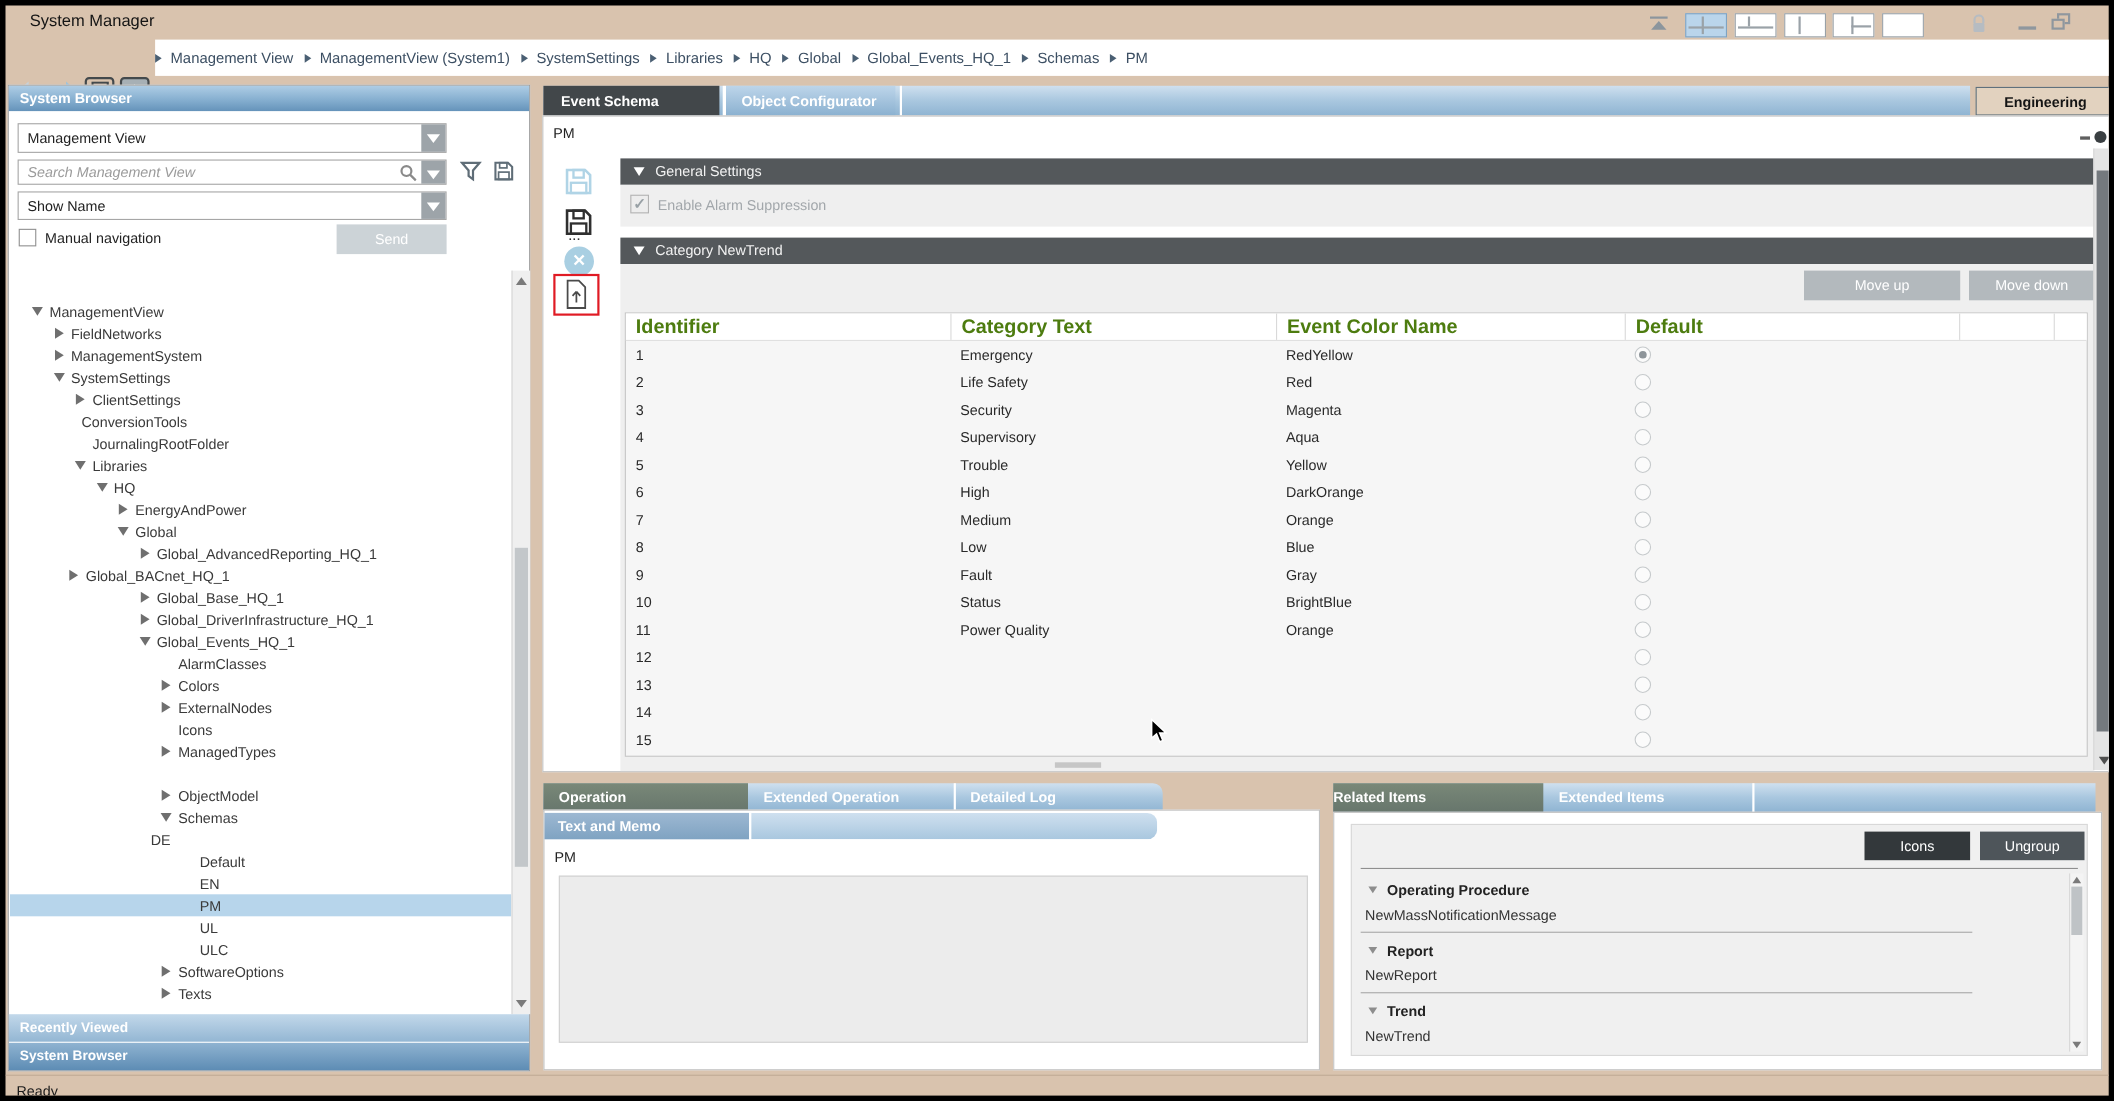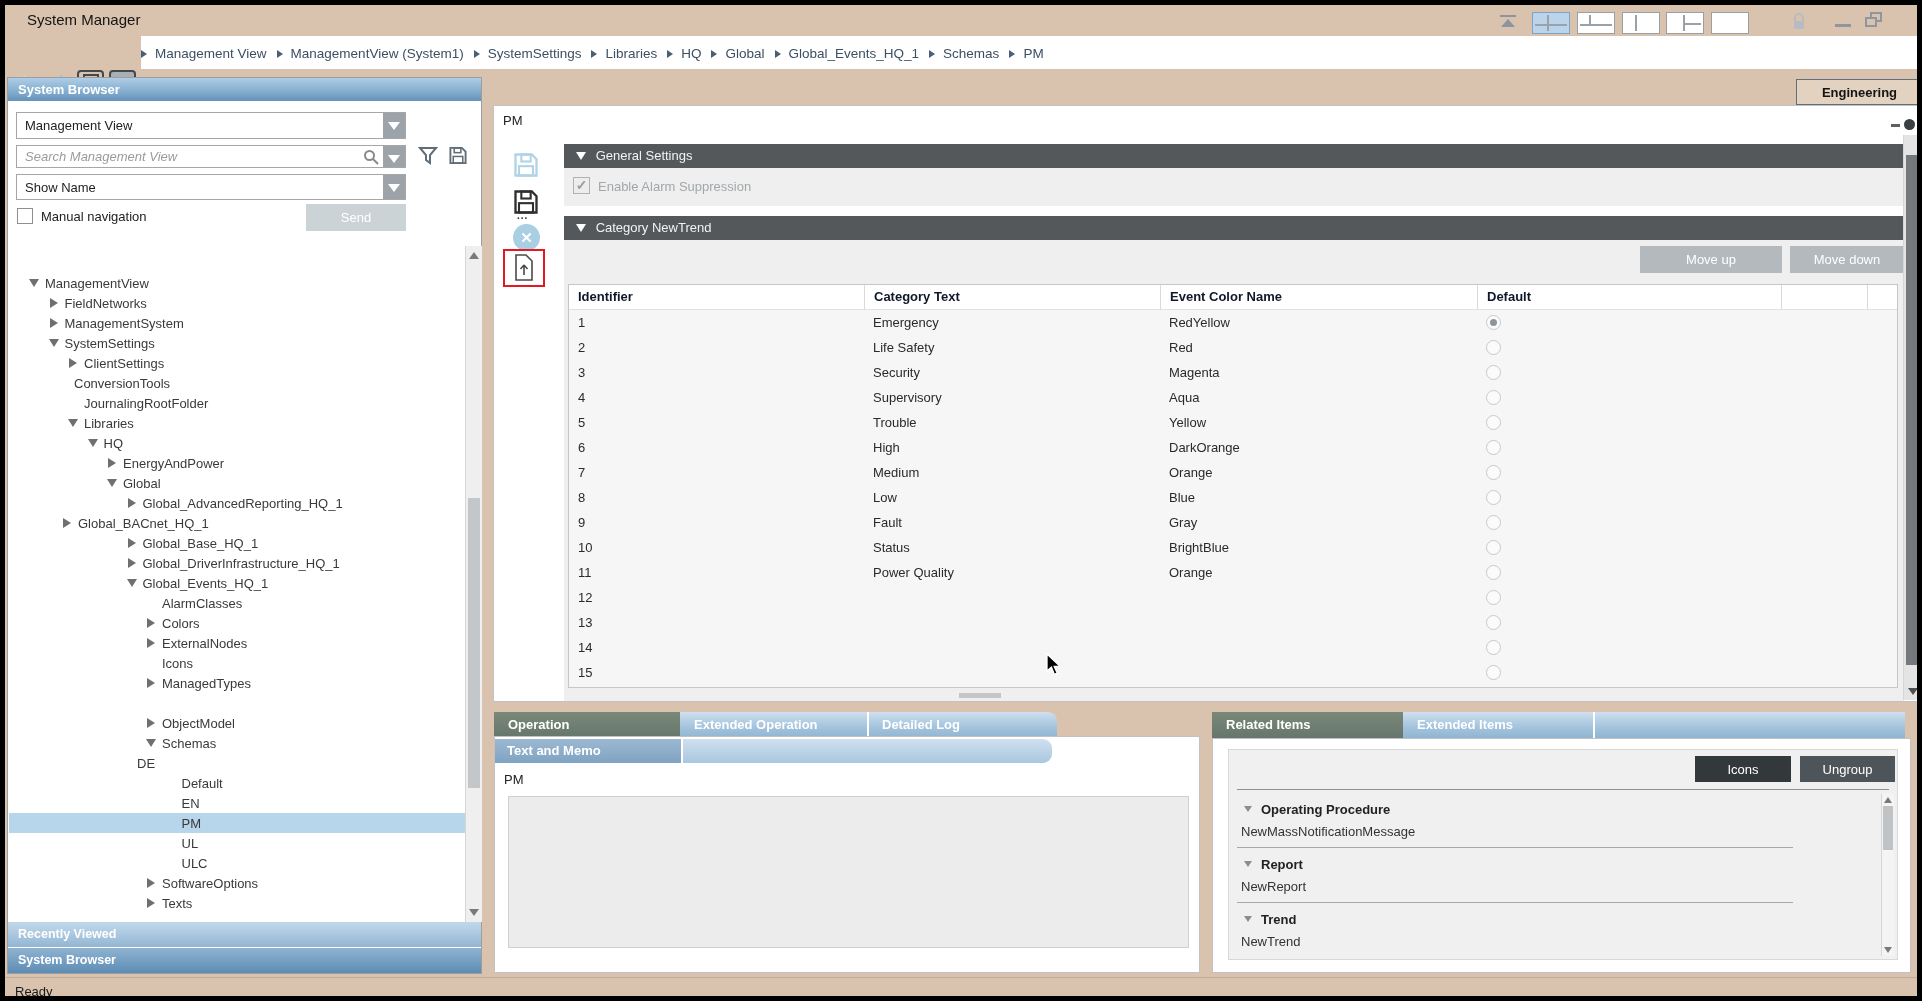--- a/index.html
+++ b/index.html
@@ -23,21 +23,21 @@
   .crumb{color:#3c4f63;font-size:13.5px;margin:0 10px 0 8px;cursor:default;}
   .crumb-sep{display:inline-block;width:0;height:0;border-top:4.5px solid transparent;border-bottom:4.5px solid transparent;border-left:6px solid #4a5f73;vertical-align:middle;}
   .tree-row{position:absolute;left:0;right:0;height:20px;display:flex;align-items:center;font-size:13px;color:#3a3a3a;white-space:nowrap;}
   .tree-row.selected{background:#b7d5eb;}
   .tw{display:inline-flex;width:22px;justify-content:center;align-items:center;flex:none;}
   .tw.col::before{content:"";border-top:5px solid transparent;border-bottom:5px solid transparent;border-left:8px solid #6f6f6f;}
   .tw.exp::before{content:"";border-left:5px solid transparent;border-right:5px solid transparent;border-top:8px solid #6f6f6f;}
   .tw.sm{width:26px;}
   .tw.sm.exp::before{border-left-width:4px;border-right-width:4px;border-top:6px solid #8d8d8d;}
   .thead{display:grid;grid-template-columns:295px 296px 317px 304px 86px 1fr;height:25px;background:#fff;border-bottom:1px solid #e0e0e0;}
-  .thead .hc{font-weight:bold;font-size:13px;color:#0f172a;line-height:24px;padding-left:9px;border-left:1px solid #d9d9d9;}
+  .thead .hc{font-weight:bold;font-size:18px;color:#4d7c0f;line-height:24px;padding-left:9px;border-left:1px solid #d9d9d9;}
   .thead .hc:first-child{border-left:none;}
   .trow{display:grid;grid-template-columns:295px 296px 317px 304px 86px 1fr;height:25px;}
   .tcell{font-size:13px;color:#2a2a2a;line-height:25px;padding-left:9px;overflow:hidden;white-space:nowrap;}
   .radio{width:15px;height:15px;border-radius:50%;border:1px solid #c6cacc;background:#fbfbfb;display:inline-block;margin-top:5px;}
   .radio.checked::after{content:"";display:block;width:7px;height:7px;margin:3px;border-radius:50%;background:#8e959a;}
   .sb-track{background:#efefef;border-left:1px solid #d6d6d6;}
   .sb-arrow-up{width:0;height:0;border-left:5px solid transparent;border-right:5px solid transparent;border-bottom:7px solid #7a7a7a;position:absolute;left:3px;}
   .sb-arrow-down{width:0;height:0;border-left:5px solid transparent;border-right:5px solid transparent;border-top:7px solid #7a7a7a;position:absolute;left:3px;}
   .lb{position:absolute;width:38px;height:22px;background:#fff;border:1px solid #99a1a7;top:7px;}
   .lb.sel{background:#bad5eb;border-color:#7fa3c2;}
@@ -286,20 +286,25 @@
     </div>
 
     <div class="abs" style="left:0;top:844px;width:473px;height:25px;background:linear-gradient(180deg,#c2d8ea,#93b6d3);color:#fff;font-weight:bold;font-size:12.5px;line-height:25px;">
       <span style="margin-left:10px;">Recently Viewed</span>
     </div>
     <div class="abs" style="left:0;top:870px;width:473px;height:25px;background:linear-gradient(180deg,#8fb3d1,#5d8cb4);color:#fff;font-weight:bold;font-size:12.5px;line-height:25px;">
       <span style="margin-left:10px;">System Browser</span>
     </div>
   </div>
 
+  <div class="abs tab-strip" style="left:489px;top:73px;width:1297px;height:27px;">
+    <span class="abs tab-dark" style="left:0;top:0;width:160px;height:27px;padding-left:16px;">Event Schema</span>
+    <span class="abs" style="left:163px;top:0;width:157px;height:27px;background:linear-gradient(180deg,#bdd5ea,#8bb1d0);border-left:3px solid #fff;color:#fff;font-weight:bold;font-size:13px;line-height:27px;padding-left:14px;">Object Configurator</span>
+    <span class="abs" style="left:324px;top:0;width:2px;height:27px;background:#fff;"></span>
+  </div>
   <button class="abs" style="left:1791px;top:74px;width:127px;height:26px;background:#e2d2bf;border:1px solid #5f707c;font-weight:bold;font-size:13px;color:#141414;">Engineering</button>
 
   <div class="abs white-panel" style="left:488px;top:100px;width:1432px;height:597px;">
     <span class="abs" style="left:9px;top:7px;font-size:13px;color:#222;">PM</span>
 
     <button class="iconbtn" style="left:17px;top:45px;width:30px;height:30px;">
       <svg width="28" height="28" viewBox="0 0 24 24">
           <path d="M3 3 H17 L21 7 V21 H3 Z" fill="none" stroke="#b0d4e6" stroke-width="2"></path>
           <rect x="8" y="3" width="8" height="6" fill="none" stroke="#b0d4e6" stroke-width="1.8"></rect>
           <rect x="6" y="13" width="12" height="8" fill="none" stroke="#b0d4e6" stroke-width="1.8"></rect>
@@ -488,21 +493,21 @@
     <span class="tab-blue-label" style="left:388px;top:0;">Detailed Log</span>
   </div>
   <div class="abs white-panel" style="left:489px;top:731px;width:706px;height:237px;">
     <div class="abs" style="left:0;top:2px;width:186px;height:24px;background:linear-gradient(180deg,#9db8d2,#7fa3c2);color:#fff;font-weight:bold;font-size:13px;line-height:24px;padding-left:12px;">Text and Memo</div>
     <div class="abs" style="left:186px;top:2px;width:371px;height:24px;background:linear-gradient(180deg,#cfe0ef,#a9c7df);border-left:2px solid #fff;border-radius:0 9px 9px 0;"></div>
     <span class="abs" style="left:9px;top:35px;font-size:13px;color:#222;">PM</span>
     <div class="abs" style="left:13px;top:59px;width:681px;height:152px;background:#ececec;border:1px solid #d0d0d0;"></div>
   </div>
 
   <div class="abs tab-strip" style="left:1207px;top:707px;width:693px;height:26px;">
-    <span class="abs tab-sage" style="left:0;top:0;width:191px;height:26px;padding-left:14px;">Related Items</span>
+    <span class="abs tab-sage" style="left:0;top:0;width:191px;height:26px;">Related Items</span>
     <span class="tab-blue-label" style="left:205px;top:0;">Extended Items</span>
     <span class="abs" style="left:381px;top:0;width:2px;height:26px;background:#fff;"></span>
   </div>
   <div class="abs white-panel" style="left:1207px;top:733px;width:699px;height:235px;">
     <div class="abs" style="left:15px;top:10px;width:670px;height:211px;background:#f0f0f0;border:1px solid #d8d8d8;">
       <button class="abs" style="left:466px;top:6px;width:96px;height:26px;background:#33383b;color:#fff;border:none;font-size:13px;">Icons</button>
       <button class="abs" style="left:571px;top:6px;width:95px;height:26px;background:#4e555a;color:#fff;border:none;font-size:13px;">Ungroup</button>
       <div class="abs" style="left:8px;top:39px;width:652px;height:1px;background:#8f8f8f;"></div>
       <div class="abs" style="left:6px;top:47px;width:560px;">
           <div class="rg-head">

